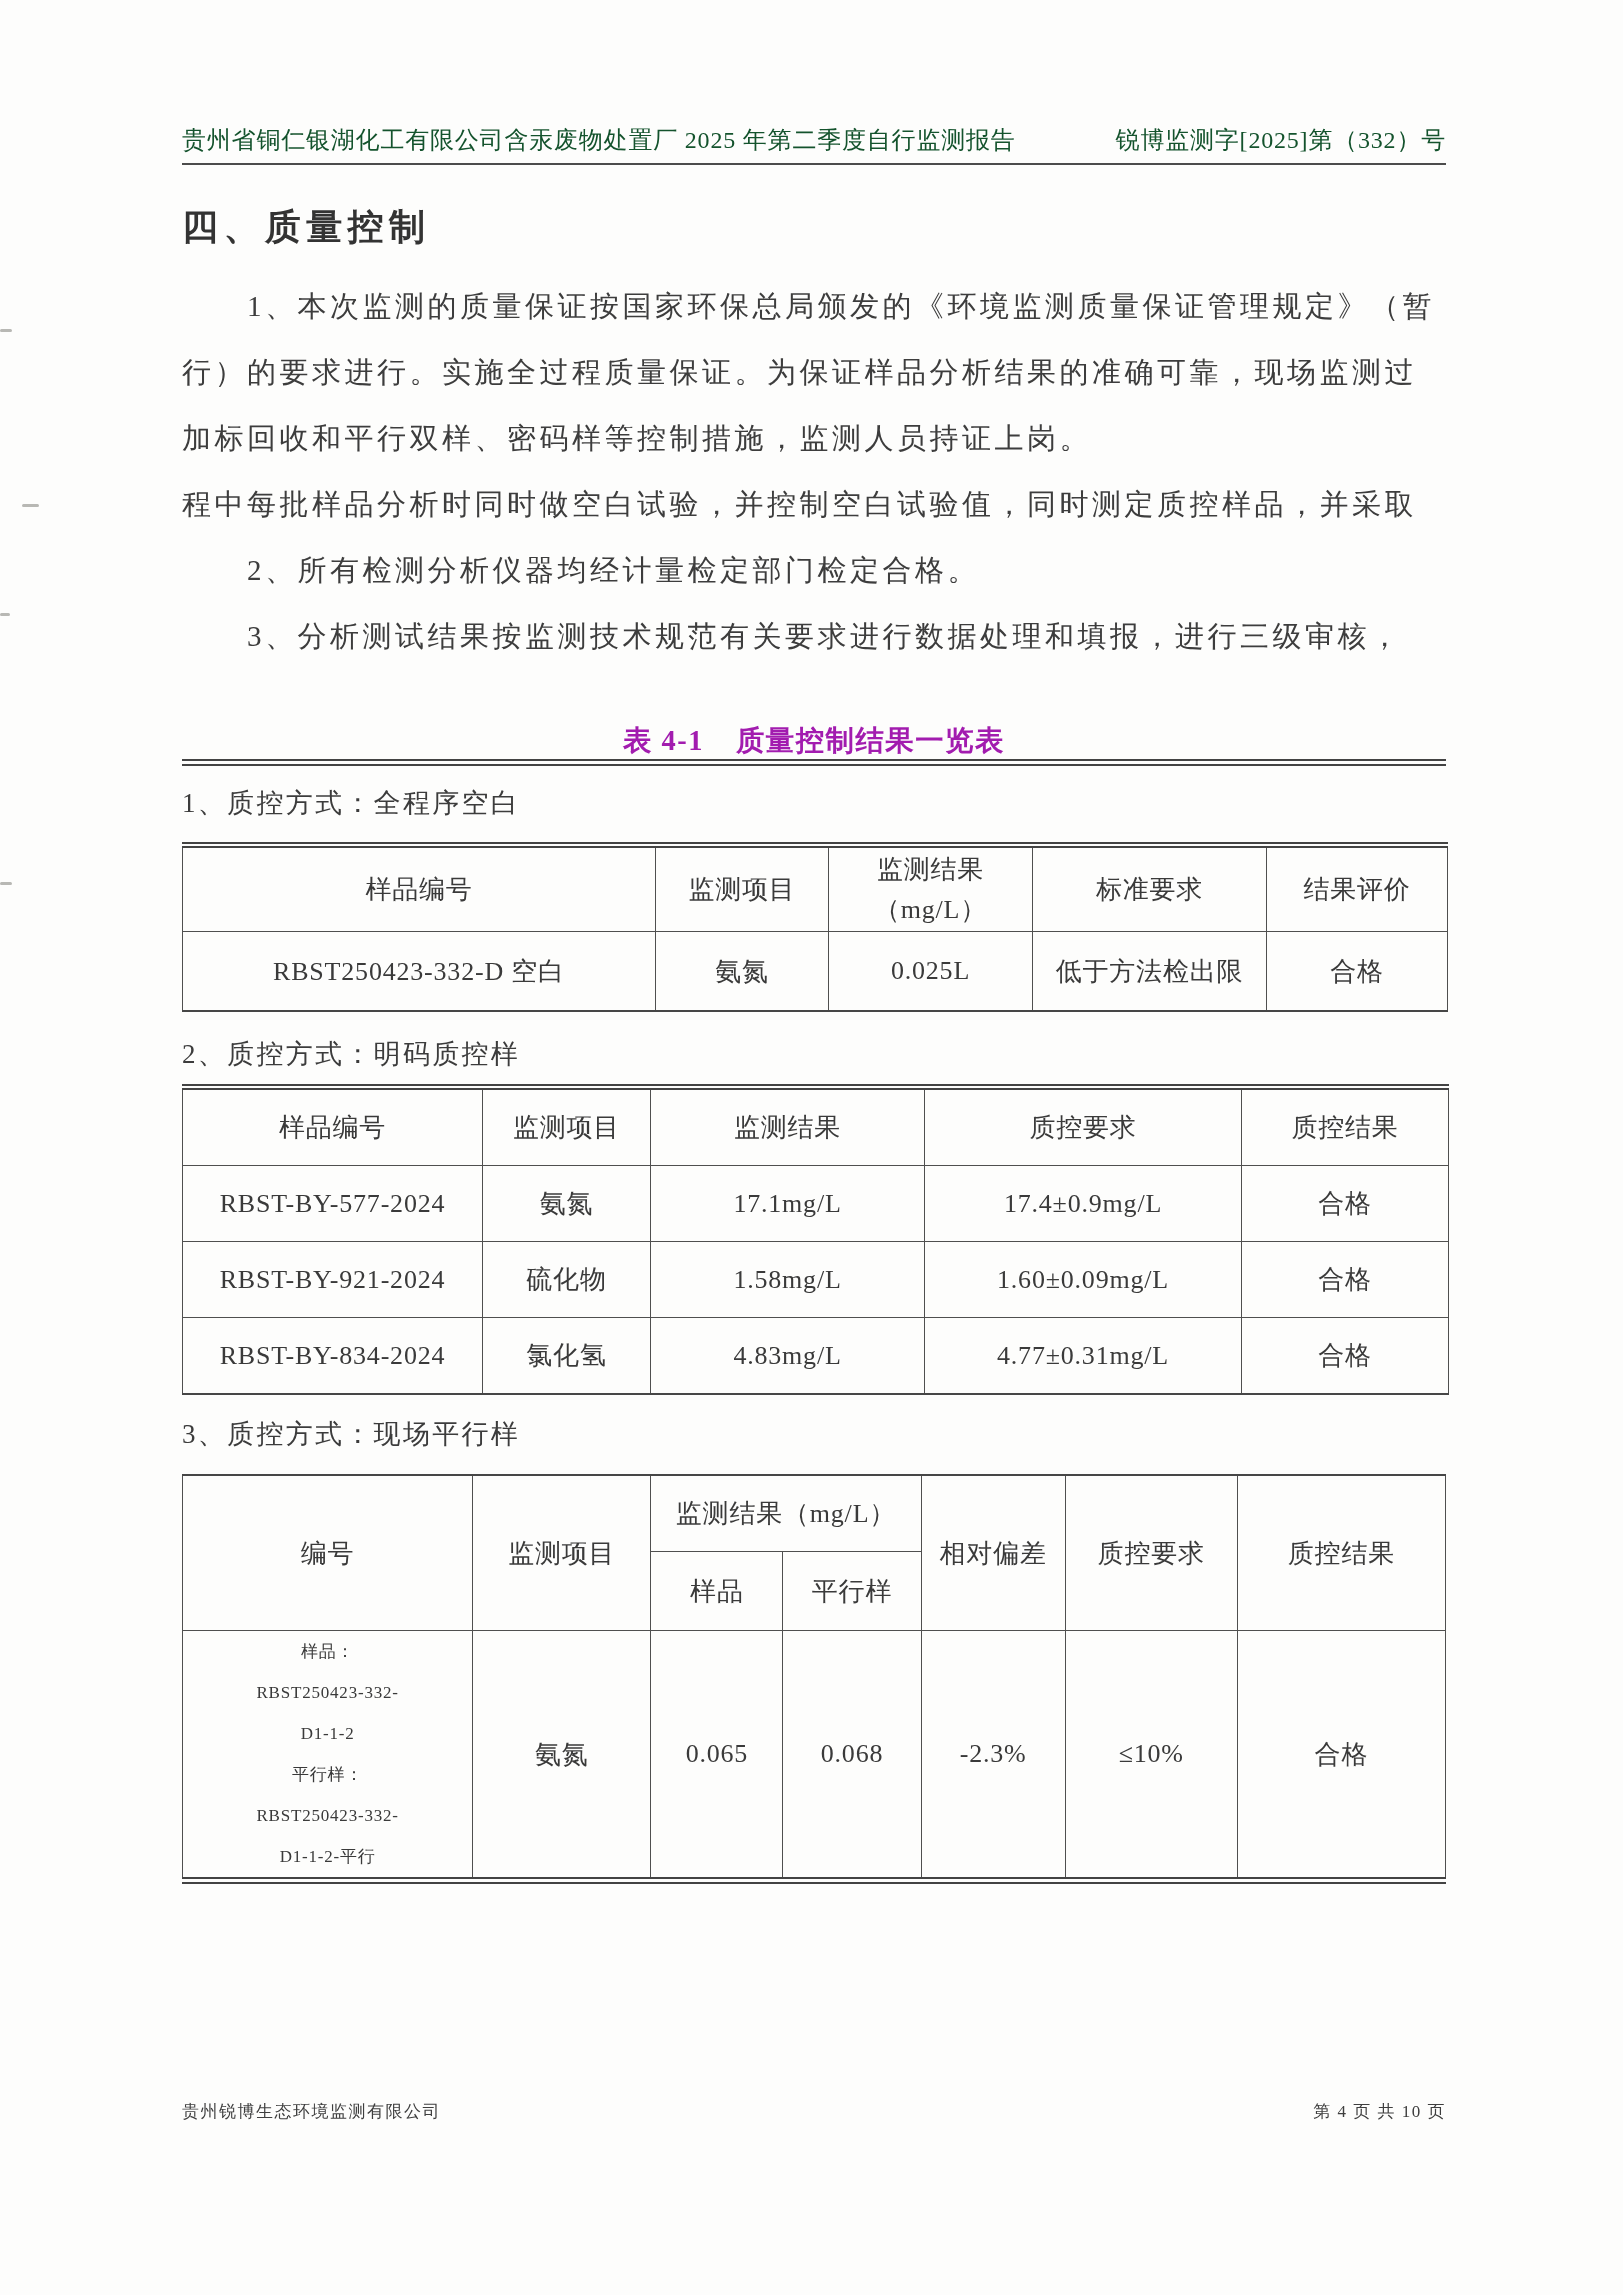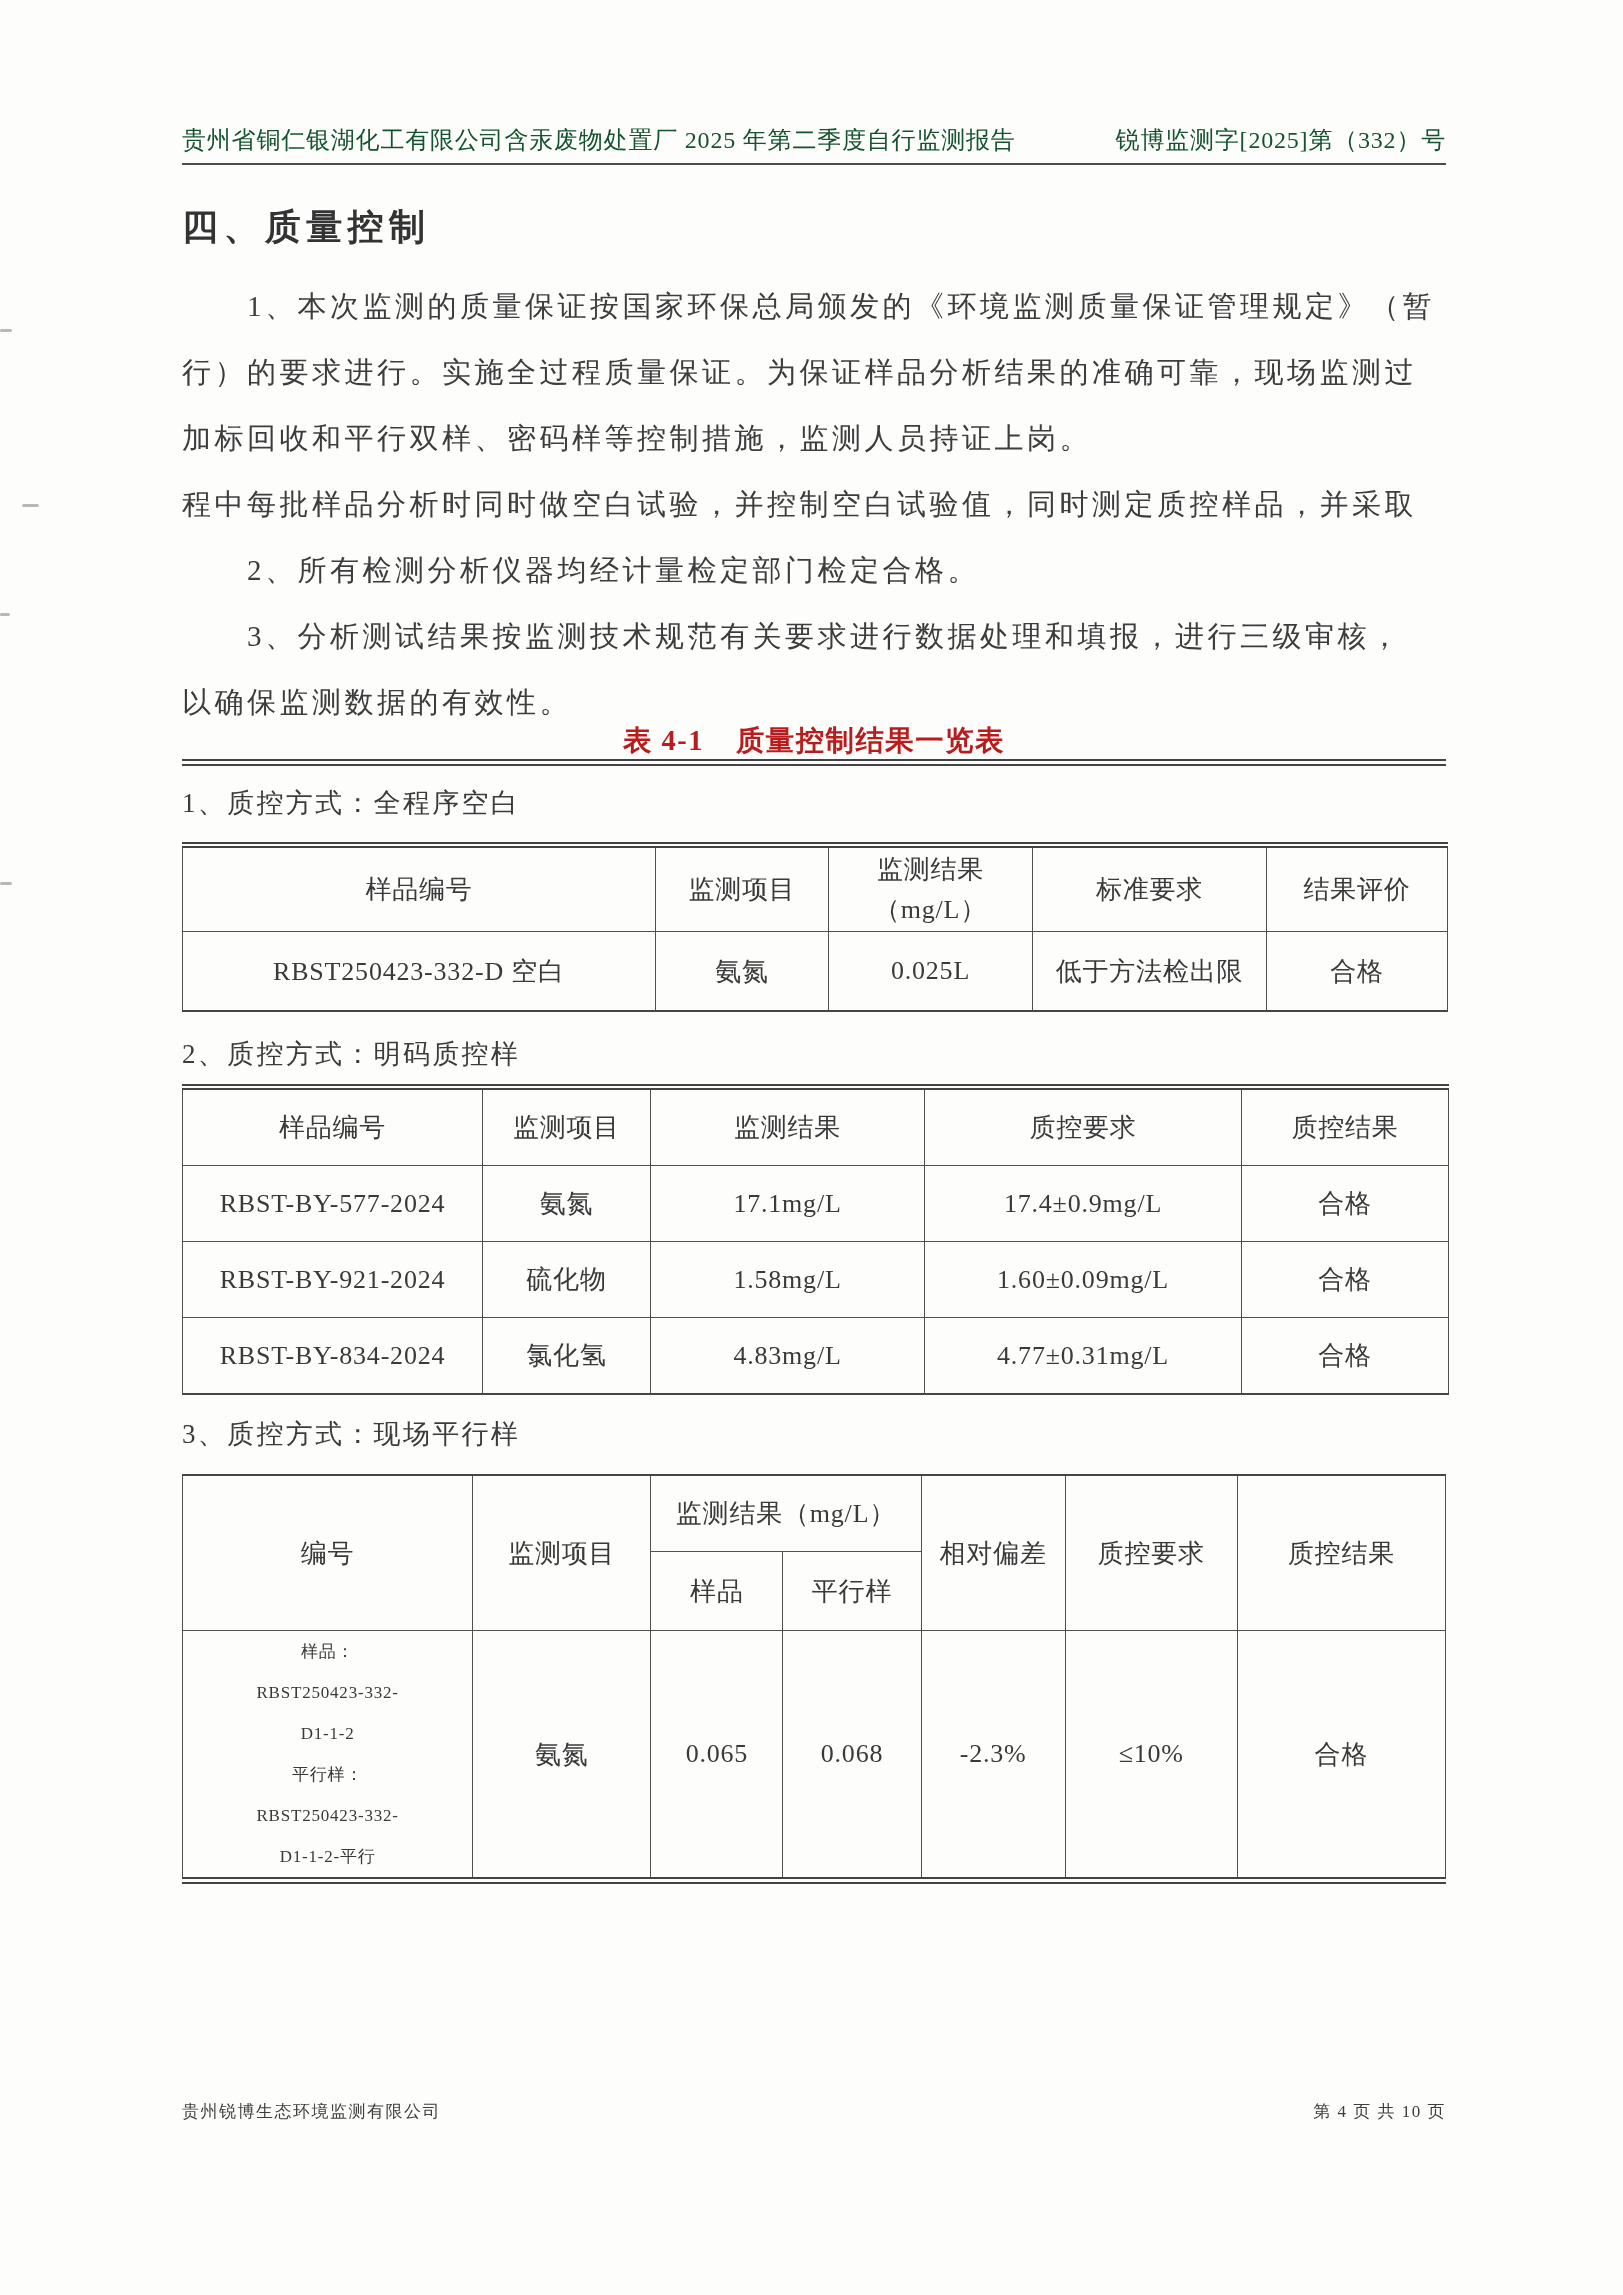--- a/index.html
+++ b/index.html
@@ -35,21 +35,21 @@
     font-size:29px;color:#3d3d3d;
   }
   .body-line{
     height:66px;display:flex;align-items:center;
     letter-spacing:3.5px;white-space:nowrap;
   }
   .body-line.indent{padding-left:65px;}
 
   .table-caption{
     position:absolute;left:182px;top:722px;width:1264px;
-    text-align:center;font-size:28.4px;font-weight:bold;color:#b91c1c;
+    text-align:center;font-size:28.4px;font-weight:bold;color:#a21caf;
     letter-spacing:1.5px;
   }
   .table-caption .cap-label{margin-right:32px;}
   .rule-double{
     position:absolute;left:182px;width:1264px;height:0;
     border-top:7px double #434343;
   }
   .qc-label{
     position:absolute;left:182px;
     font-size:27px;letter-spacing:2.3px;color:#3c3c3c;white-space:nowrap;
@@ -102,21 +102,20 @@
 
   <h1 class="chapter-title">四、质量控制</h1>
 
   <div class="body-text">
     <div class="body-line indent">1、本次监测的质量保证按国家环保总局颁发的《环境监测质量保证管理规定》（暂</div>
     <div class="body-line">行）的要求进行。实施全过程质量保证。为保证样品分析结果的准确可靠，现场监测过</div>
     <div class="body-line">加标回收和平行双样、密码样等控制措施，监测人员持证上岗。</div>
     <div class="body-line">程中每批样品分析时同时做空白试验，并控制空白试验值，同时测定质控样品，并采取</div>
     <div class="body-line indent">2、所有检测分析仪器均经计量检定部门检定合格。</div>
     <div class="body-line indent">3、分析测试结果按监测技术规范有关要求进行数据处理和填报，进行三级审核，</div>
-    <div class="body-line">以确保监测数据的有效性。</div>
   </div>
 
   <div class="table-caption">
     <span class="cap-label">表 4-1</span><span>质量控制结果一览表</span>
   </div>
   <div class="rule-double" style="top:759px;"></div>
 
   <div class="qc-label" style="top:785px;">1、质控方式：全程序空白</div>
   <table class="qc qc1">
     <colgroup>

